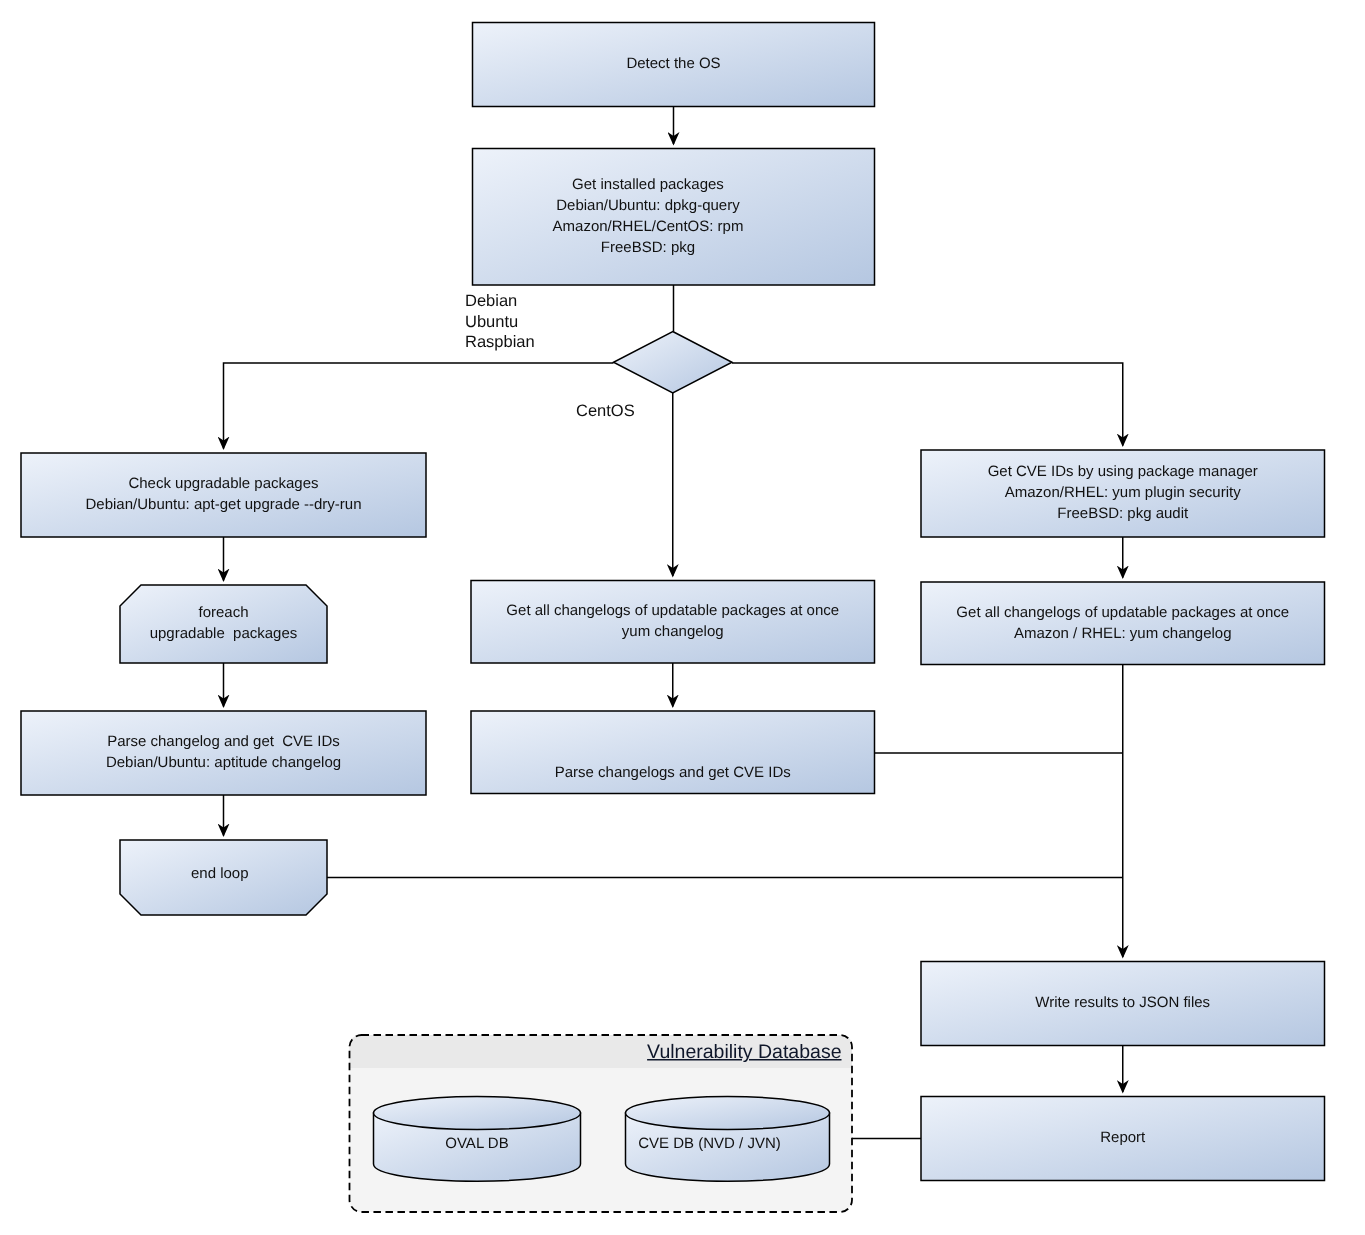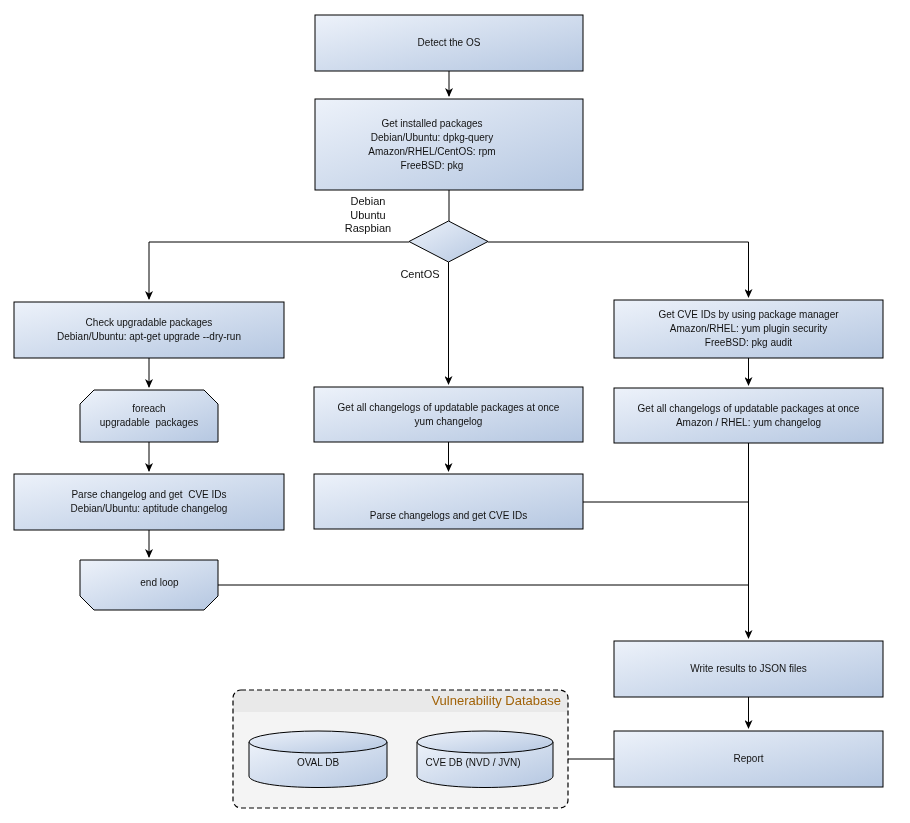--- a/index.html
+++ b/index.html
@@ -6,25 +6,25 @@
   .canvas{
     position:relative;width:910px;height:823px;background:#ffffff;
     font-family:"Liberation Sans", sans-serif;color:#111111;overflow:hidden;
   }
   svg.layer{position:absolute;left:0;top:0;}
   .t{
     position:absolute;display:flex;align-items:center;justify-content:center;
     text-align:center;white-space:pre;font-size:10px;line-height:14px;color:#111111;
   }
   .lbl{
-    position:absolute;text-align:center;white-space:pre;
+    position:absolute;white-space:pre;
     font-size:11px;line-height:13.5px;color:#111111;
   }
   .db-title{
-    position:absolute;font-size:13px;color:#a16207;text-align:right;white-space:pre;
+    position:absolute;font-size:13px;color:#0f172a;text-align:right;white-space:pre;text-decoration:underline;
   }
 </style>
 </head>
 <body>
 
 <div class="canvas">
 
   <svg class="layer" width="910" height="823" viewBox="0 0 910 823">
     <defs>
       <linearGradient id="nodeGrad" x1="0%" y1="0%" x2="100%" y2="100%">
@@ -101,21 +101,21 @@
 
   <div class="t" style="left:14px;top:302px;width:270px;height:56px">Check upgradable packages
 Debian/Ubuntu: apt-get upgrade --dry-run</div>
 
   <div class="t" style="left:80px;top:390px;width:138px;height:52px">foreach
 upgradable  packages</div>
 
   <div class="t" style="left:14px;top:474px;width:270px;height:56px">Parse changelog and get  CVE IDs
 Debian/Ubuntu: aptitude changelog</div>
 
-  <div class="t" style="left:93px;top:558px;width:133px;height:50px">end loop</div>
+  <div class="t" style="left:80px;top:558px;width:133px;height:50px">end loop</div>
 
   <div class="t" style="left:314px;top:387px;width:269px;height:55px">Get all changelogs of updatable packages at once
 yum changelog</div>
 
   <div class="t" style="left:314px;top:488px;width:269px;height:55px">Parse changelogs and get CVE IDs</div>
 
   <div class="t" style="left:614px;top:300px;width:269px;height:58px">Get CVE IDs by using package manager
 Amazon/RHEL: yum plugin security
 FreeBSD: pkg audit</div>
 

